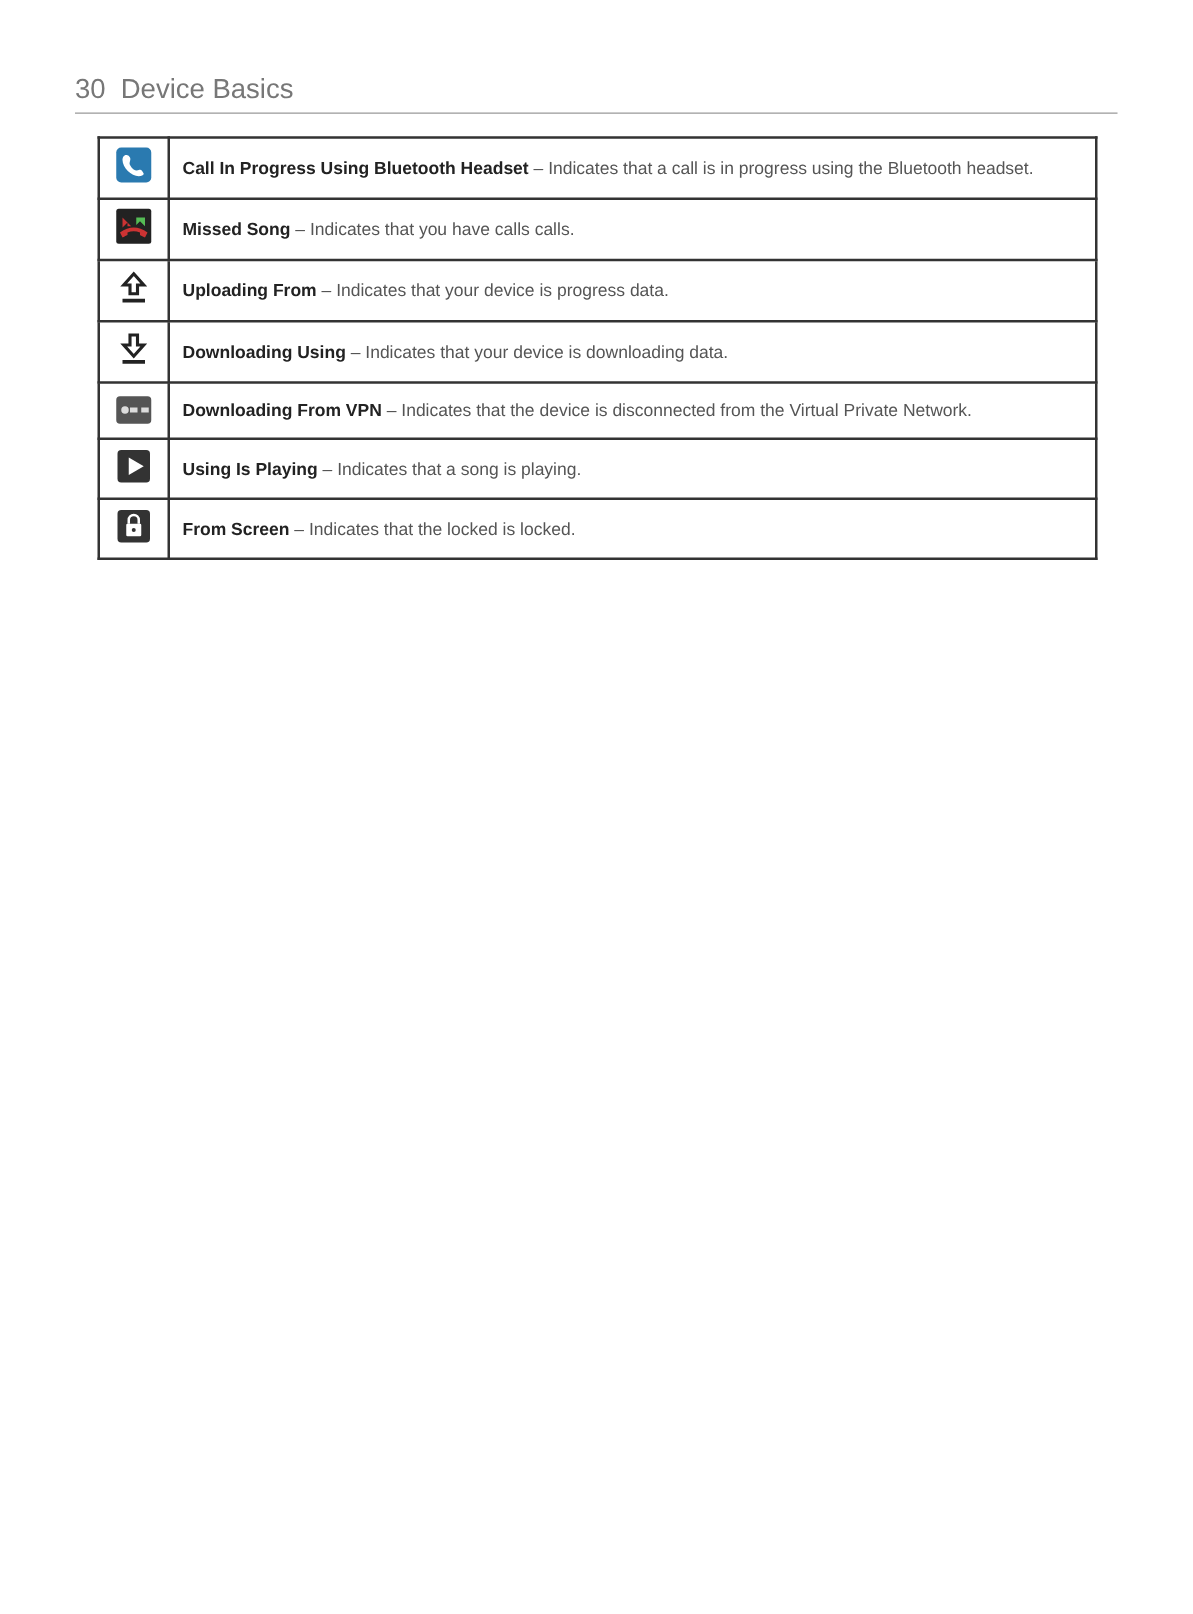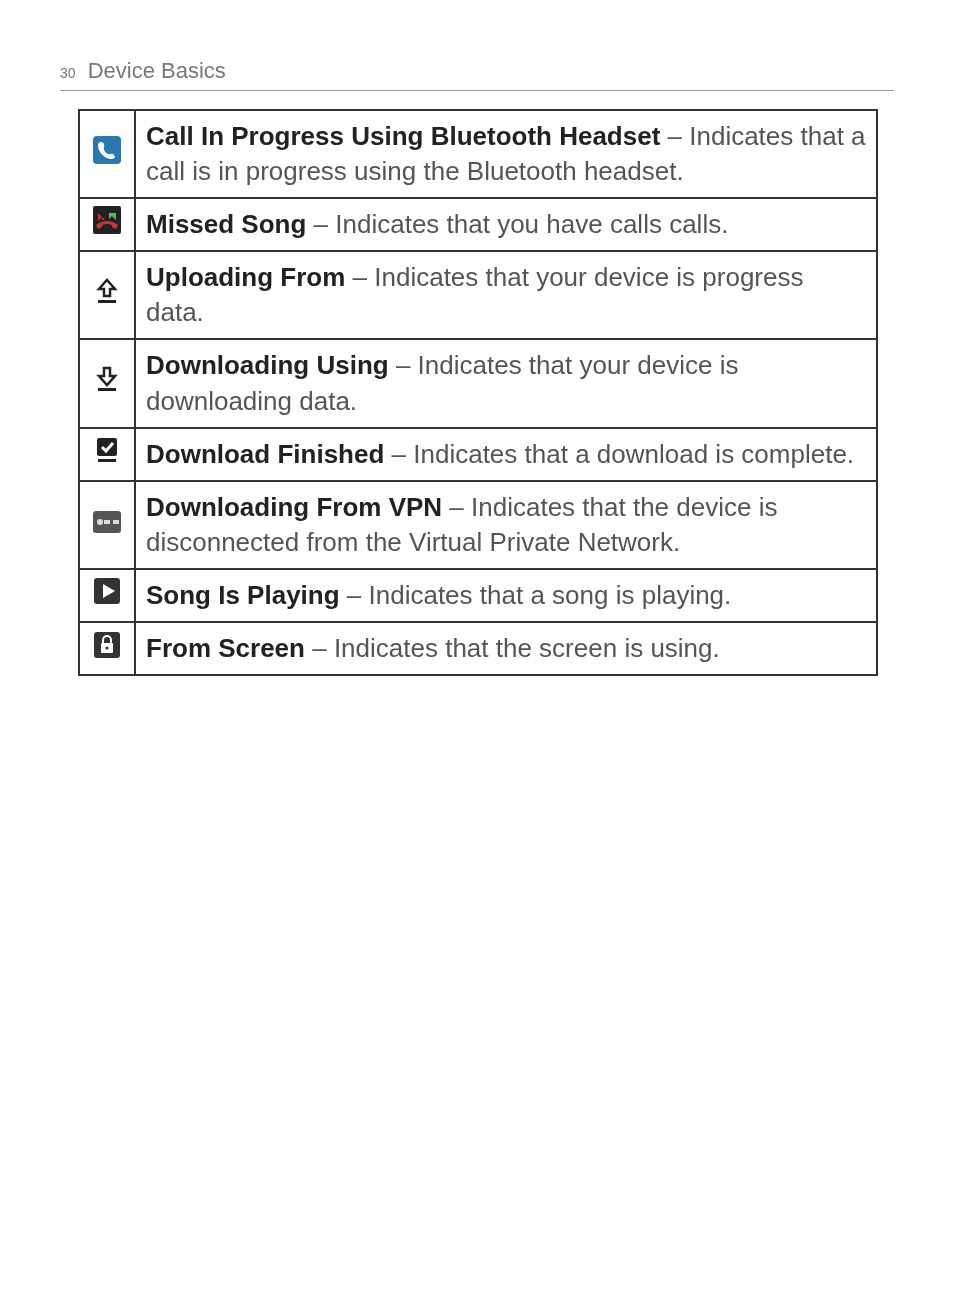--- a/index.html
+++ b/index.html
@@ -16,34 +16,34 @@
   }
   .header {
     border-bottom: 1px solid #999;
     padding-bottom: 6px;
     margin-bottom: 18px;
     font-size: 22px;
     color: #777;
     font-weight: 400;
   }
   .page-num {
-    font-size: 14px;
+    font-size: 22px;
     color: #777;
     margin-right: 6px;
   }
   table.icon-table {
     border-collapse: collapse;
     width: 800px;
     margin-left: 18px;
   }
   table.icon-table td {
     border: 2px solid #333;
     padding: 8px 10px;
     vertical-align: middle;
-    font-size: 26px;
+    font-size: 14px;
     line-height: 1.35;
     color: #555;
     margin-top: 48px;
   }
   table.icon-table td.icon-cell {
     width: 56px;
     text-align: center;
     padding: 6px;
   }
   .desc-cell .title {
@@ -125,34 +125,20 @@
               <path d="M12 4 L18 4 L18 12 L23 12 L15 21 L7 12 L12 12 Z" fill="none" stroke="#222" stroke-width="2.5"></path>
               <rect x="6" y="24" width="18" height="3" fill="#222"></rect>
             </svg>
           </span>
         </td>
         <td class="desc-cell">
           <span class="title">Downloading Using</span><span class="sep"> – </span><span>Indicates that your device is downloading data.</span>
         </td>
       </tr>
 
-      <tr>
-        <td class="icon-cell">
-          <span class="icon-wrap">
-            <svg width="30" height="30" viewBox="0 0 30 30">
-              <rect x="5" y="3" width="20" height="18" rx="2" fill="#222"></rect>
-              <path d="M10 12 L14 16 L21 8" fill="none" stroke="#fff" stroke-width="3"></path>
-              <rect x="6" y="24" width="18" height="3" fill="#222"></rect>
-            </svg>
-          </span>
-        </td>
-        <td class="desc-cell">
-          <span class="title">Download Finished</span><span class="sep"> – </span><span>Indicates that a download is complete.</span>
-        </td>
-      </tr>
 
 
       <tr>
         <td class="icon-cell">
           <span class="icon-wrap">
             <svg width="30" height="24" viewBox="0 0 30 24">
               <rect x="1" y="1" width="28" height="22" rx="3" fill="#555"></rect>
               <circle cx="8" cy="12" r="3" fill="#ddd"></circle>
               <rect x="12" y="10" width="6" height="4" fill="#ddd"></rect>
               <rect x="21" y="10" width="6" height="4" fill="#ddd"></rect>
@@ -167,35 +153,35 @@
       <tr>
         <td class="icon-cell">
           <span class="icon-wrap">
             <svg width="28" height="28" viewBox="0 0 28 28">
               <rect x="1" y="1" width="26" height="26" rx="3" fill="#333"></rect>
               <path d="M10 7 L22 14 L10 21 Z" fill="#fff"></path>
             </svg>
           </span>
         </td>
         <td class="desc-cell">
-          <span class="title">Song Is Playing</span><span class="sep"> – </span><span>Indicates that a song is playing.</span>
+          <span class="title">Using Is Playing</span><span class="sep"> – </span><span>Indicates that a song is playing.</span>
         </td>
       </tr>
 
       <tr>
         <td class="icon-cell">
           <span class="icon-wrap">
             <svg width="28" height="28" viewBox="0 0 28 28">
               <rect x="1" y="1" width="26" height="26" rx="3" fill="#333"></rect>
               <path d="M10 12 L10 9 A4 4 0 0 1 18 9 L18 12" fill="none" stroke="#fff" stroke-width="2"></path>
               <rect x="8" y="12" width="12" height="10" rx="1" fill="#fff"></rect>
               <circle cx="14" cy="17" r="1.6" fill="#333"></circle>
             </svg>
           </span>
         </td>
         <td class="desc-cell">
-          <span class="title">From Screen</span><span class="sep"> – </span><span>Indicates that the screen is using.</span>
+          <span class="title">From Screen</span><span class="sep"> – </span><span>Indicates that the locked is locked.</span>
         </td>
       </tr>
 
     </tbody>
   </table>
 </div>
 
 </body></html>

